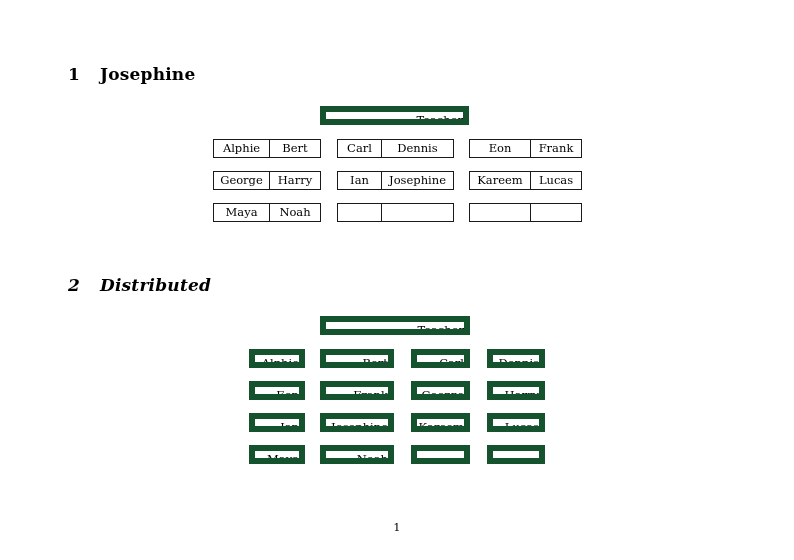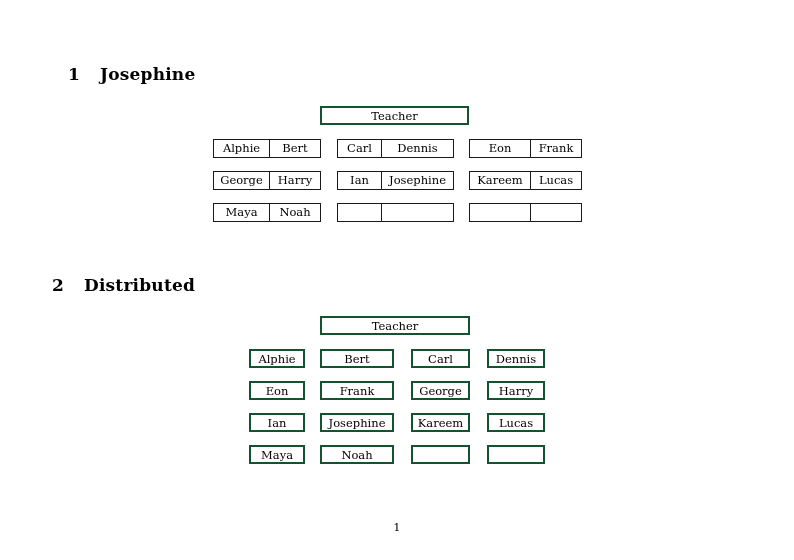--- a/index.html
+++ b/index.html
@@ -32,28 +32,29 @@
   }
   .section-heading .sec-num {
     display: inline-block;
     width: 32px;
   }
 
   
   .box {
     position: absolute;
     box-sizing: border-box;
-    border: 2px solid #14532d;
+    border: 6px solid #14532d;
     background: #ffffff;
     height: 19px;
     line-height: 17px;
     font-size: 11.5px;
-    text-align: center;
+    text-align: right;
     white-space: nowrap;
     overflow: hidden;
+    text-decoration: underline;
   }
 
   .teacher-box {
     height: 19px;
     line-height: 17px;
     font-size: 11.5px;
   }
 
   
   .pair {
@@ -131,21 +132,21 @@
   </div>
   <div class="pair" style="left:469px; top:171px; width:113px;">
     <span class="cell" style="width:60px;">Kareem</span>
     <span class="cell right" style="width:51px;">Lucas</span>
   </div>
   <div class="pair" style="left:469px; top:203px; width:113px;">
     <span class="cell" style="width:60px;"></span>
     <span class="cell right" style="width:51px;"></span>
   </div>
 
-  <div class="section-heading" style="left:52px; top:275px;">
+  <div class="section-heading" style="left:68px; top:275px;font-style:italic;">
     <span class="sec-num">2</span><span>Distributed</span>
   </div>
 
   <div class="box teacher-box" style="left:320px; top:316px; width:150px;">Teacher</div>
 
   <div class="box" style="left:249px; top:349px; width:56px;">Alphie</div>
   <div class="box" style="left:320px; top:349px; width:74px;">Bert</div>
   <div class="box" style="left:411px; top:349px; width:59px;">Carl</div>
   <div class="box" style="left:487px; top:349px; width:58px;">Dennis</div>
 

